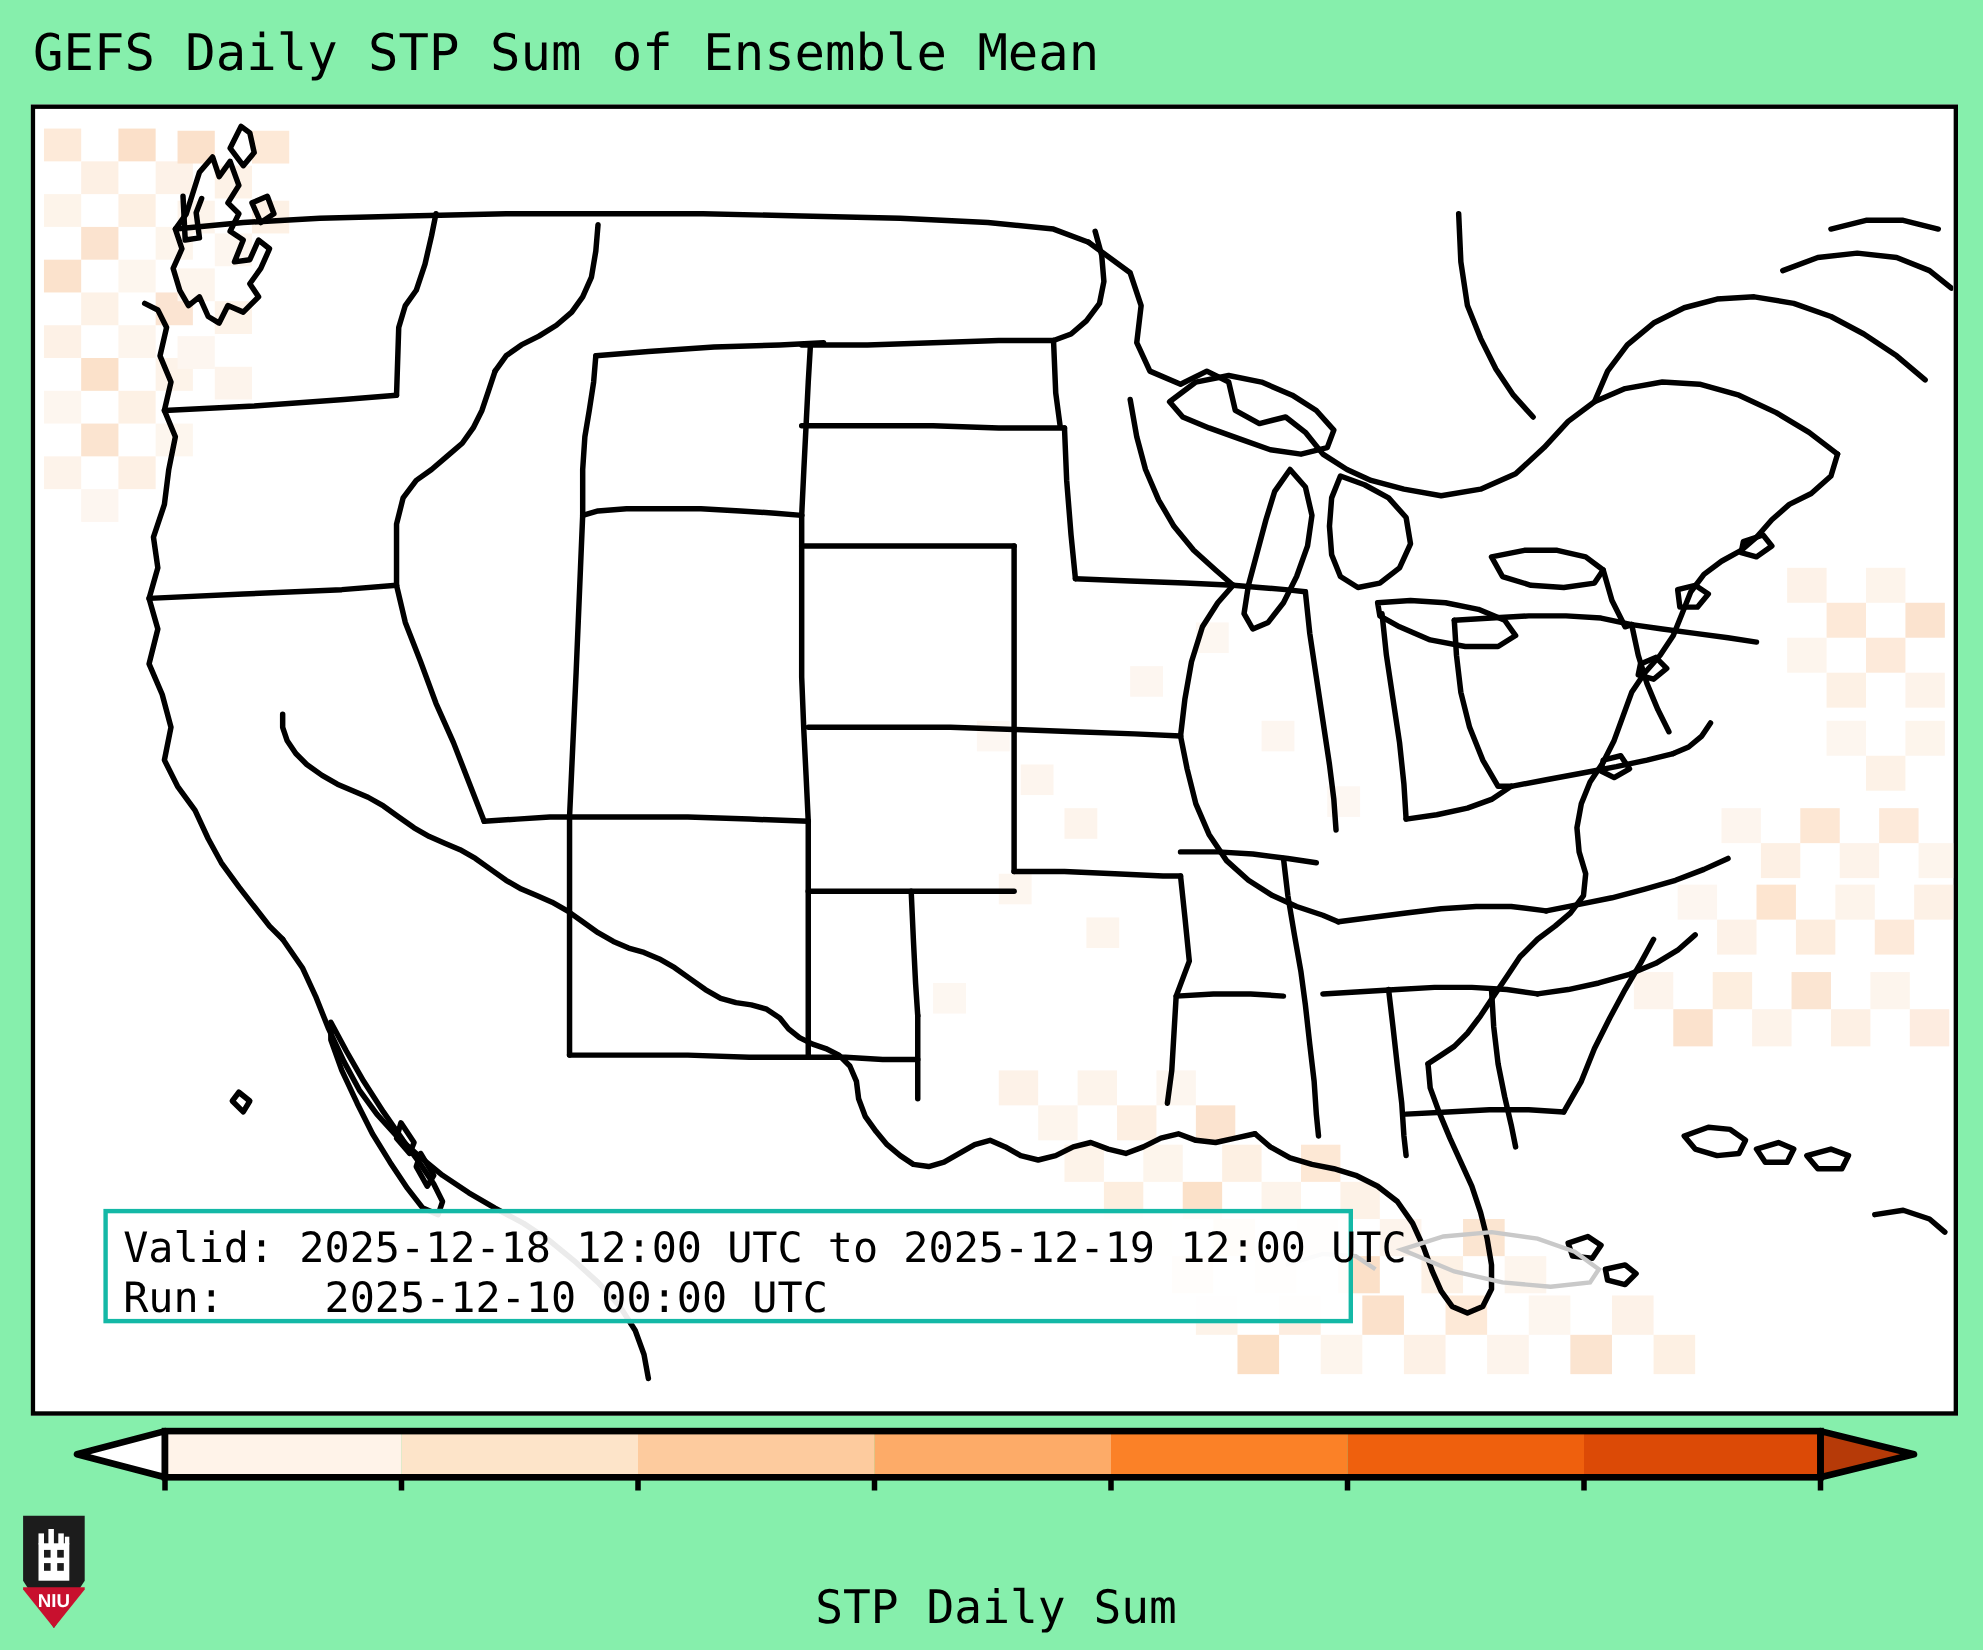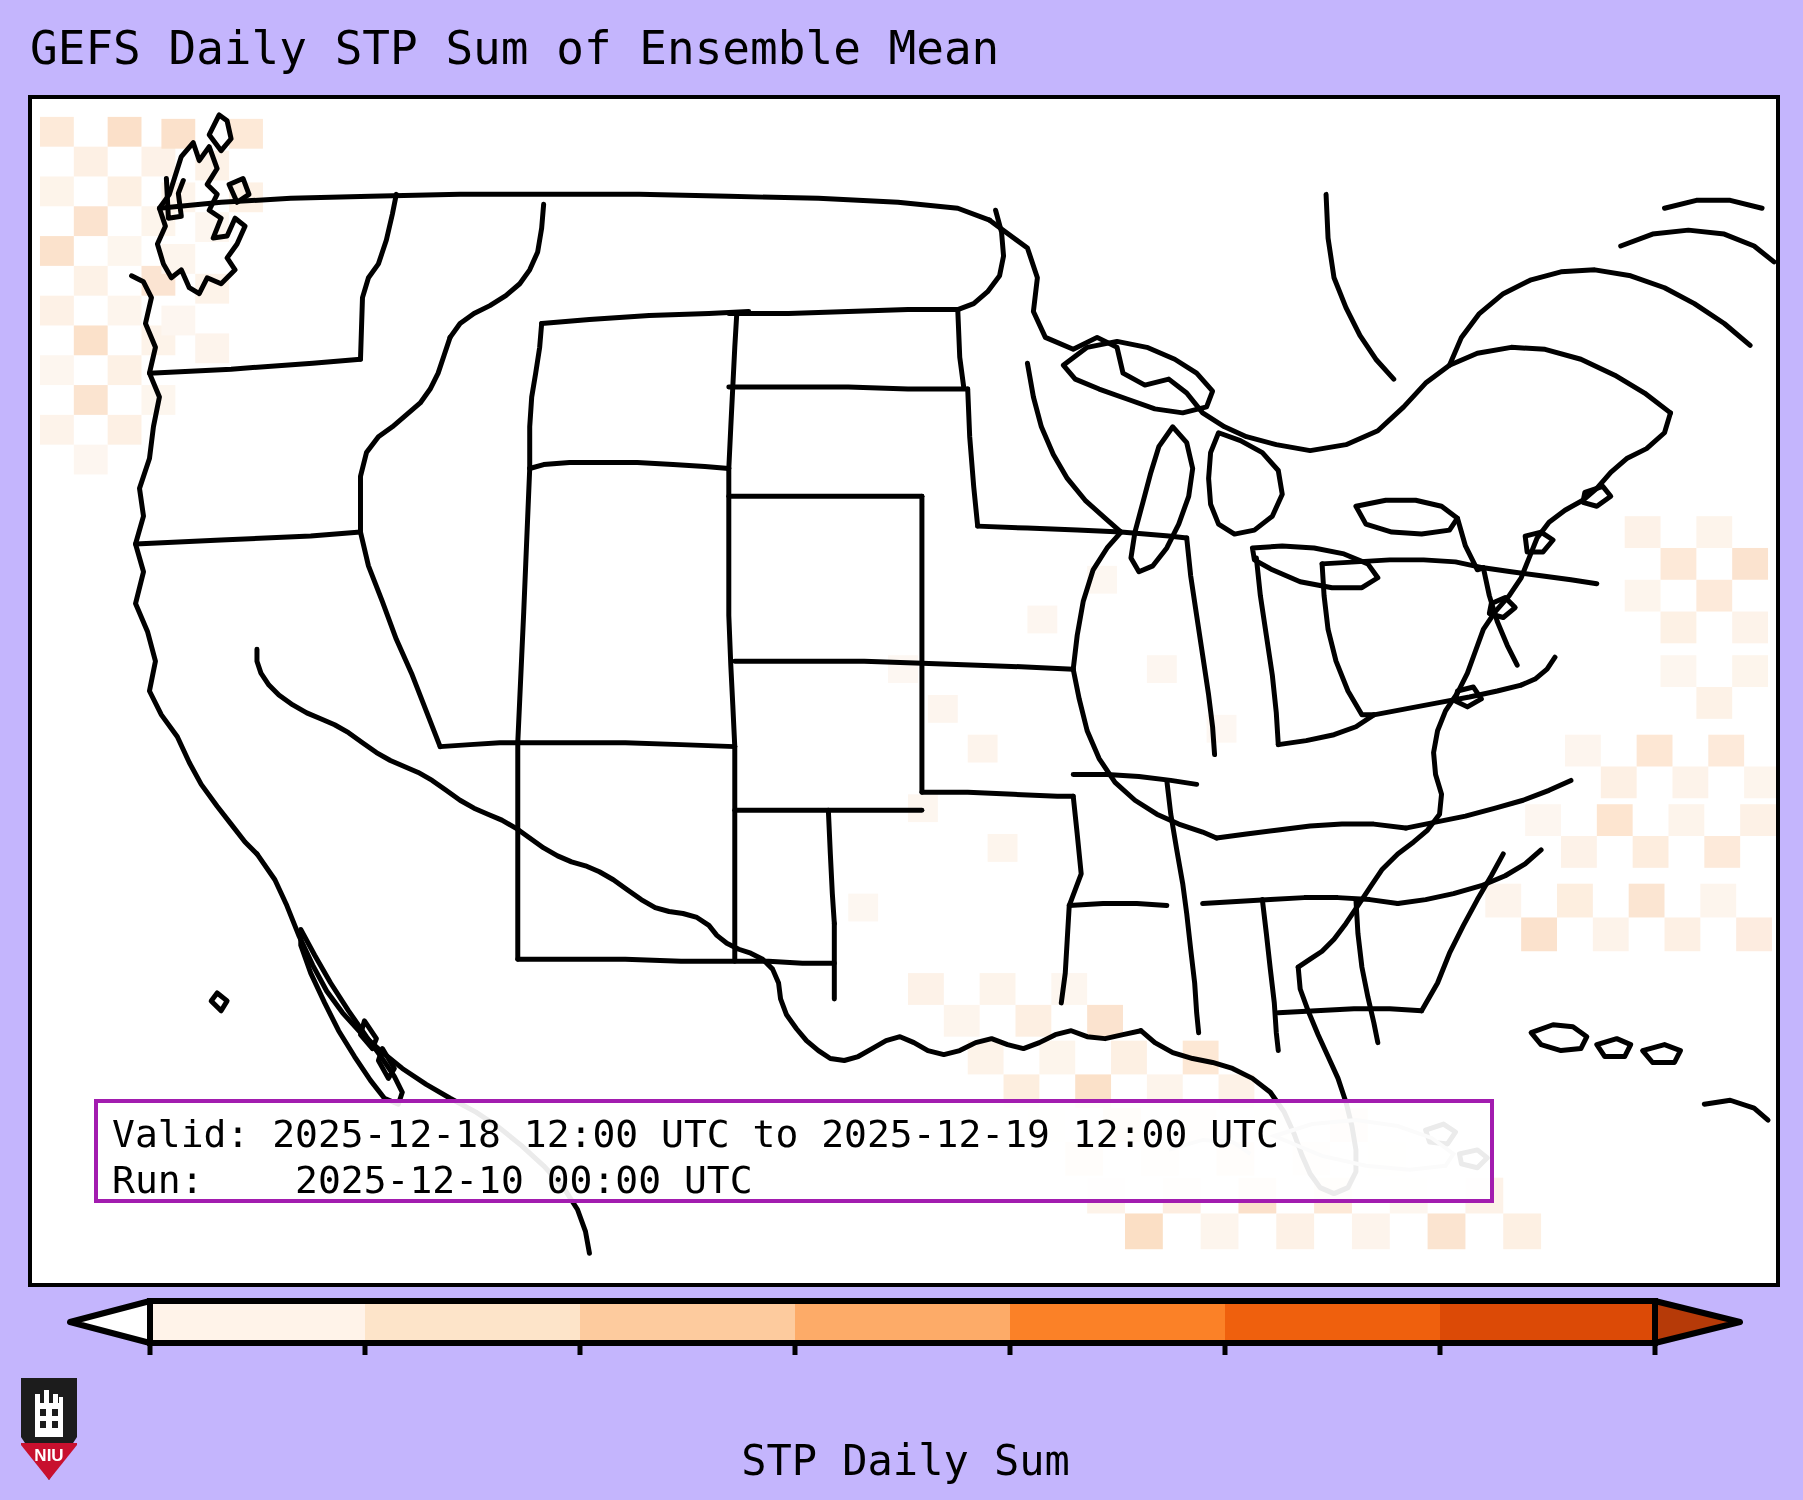--- a/index.html
+++ b/index.html
@@ -7,21 +7,21 @@
     padding: 0;
     background: #ffffff;
   }
   body {
     font-family: "DejaVu Sans Mono", "Liberation Mono", monospace;
   }
   #page {
     position: relative;
     width: 1803px;
     height: 1500px;
-    background: #c4b5fd;
+    background: #86efac;
     overflow: hidden;
   }
 
   
   #map-title {
     position: absolute;
     left: 30px;
     top: 22px;
     font-size: 46px;
     line-height: 52px;
@@ -49,23 +49,23 @@
     width: 100%;
     height: 100%;
   }
   #map-canvas svg { display:block; width:100%; height:100%; }
 
   
   #info-box {
     position: absolute;
     left: 62px;
     top: 1000px;
-    width: 1400px;
+    width: 1136px;
     height: 104px;
-    border: 4px solid #a21caf;
+    border: 4px solid #14b8a6;
     box-sizing: border-box;
     background: rgba(255,255,255,0.92);
     padding: 8px 14px 0 14px;
   }
   .info-line {
     font-size: 38px;
     line-height: 46px;
     color: #000000;
     white-space: pre;
     font-family: "DejaVu Sans Mono", "Liberation Mono", monospace;

